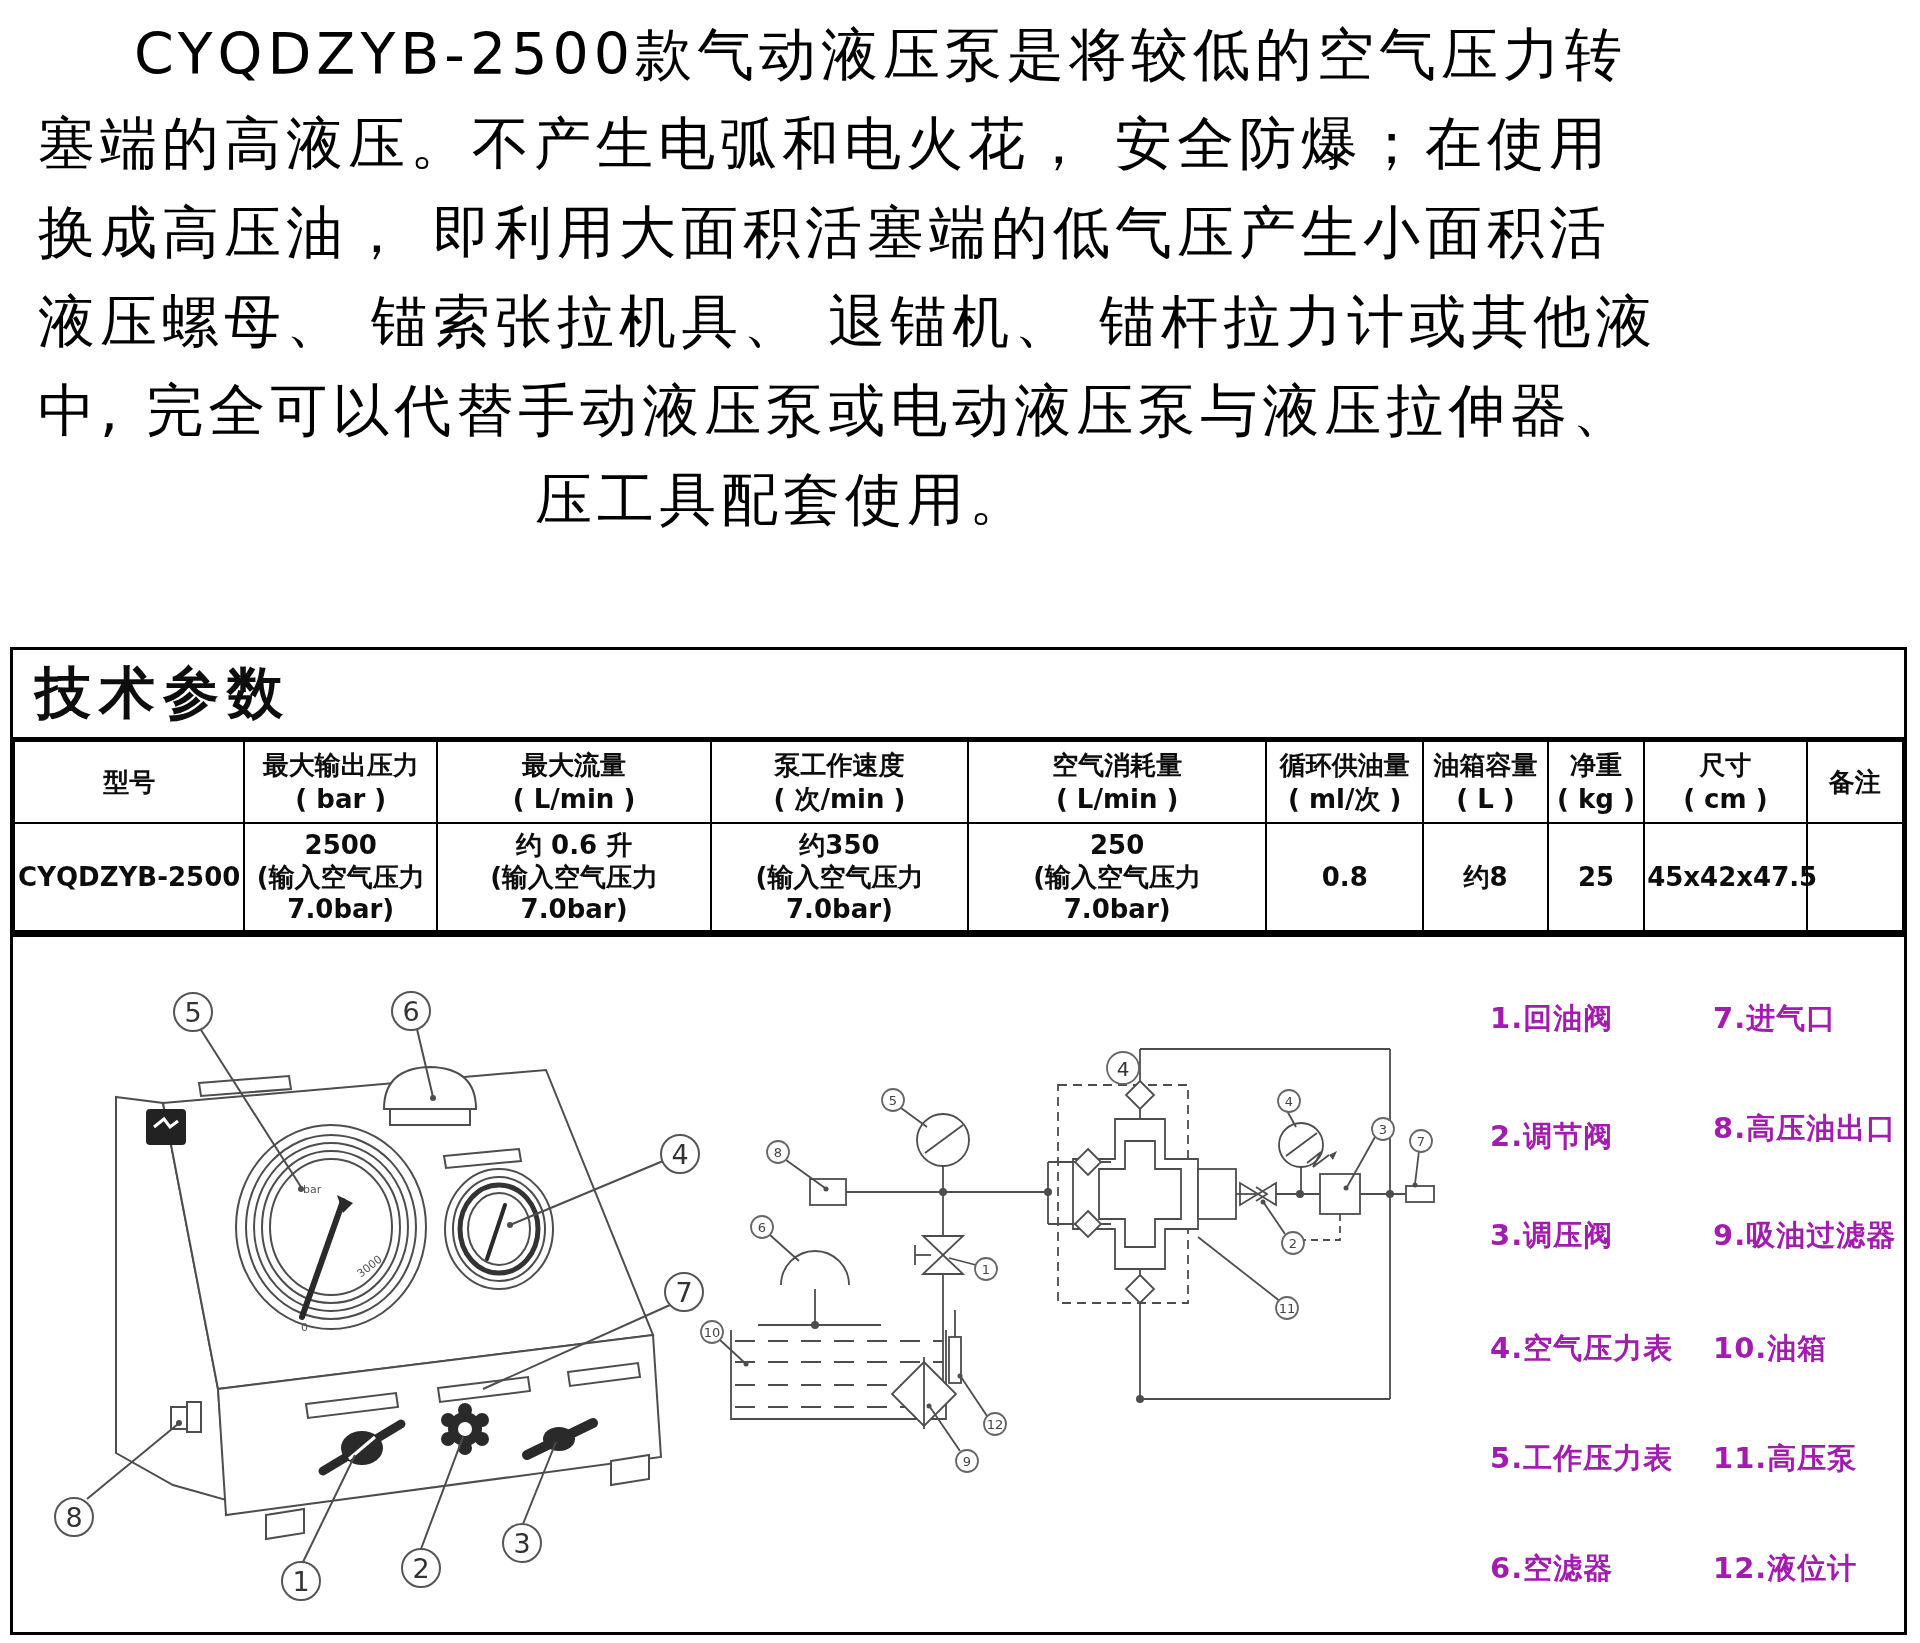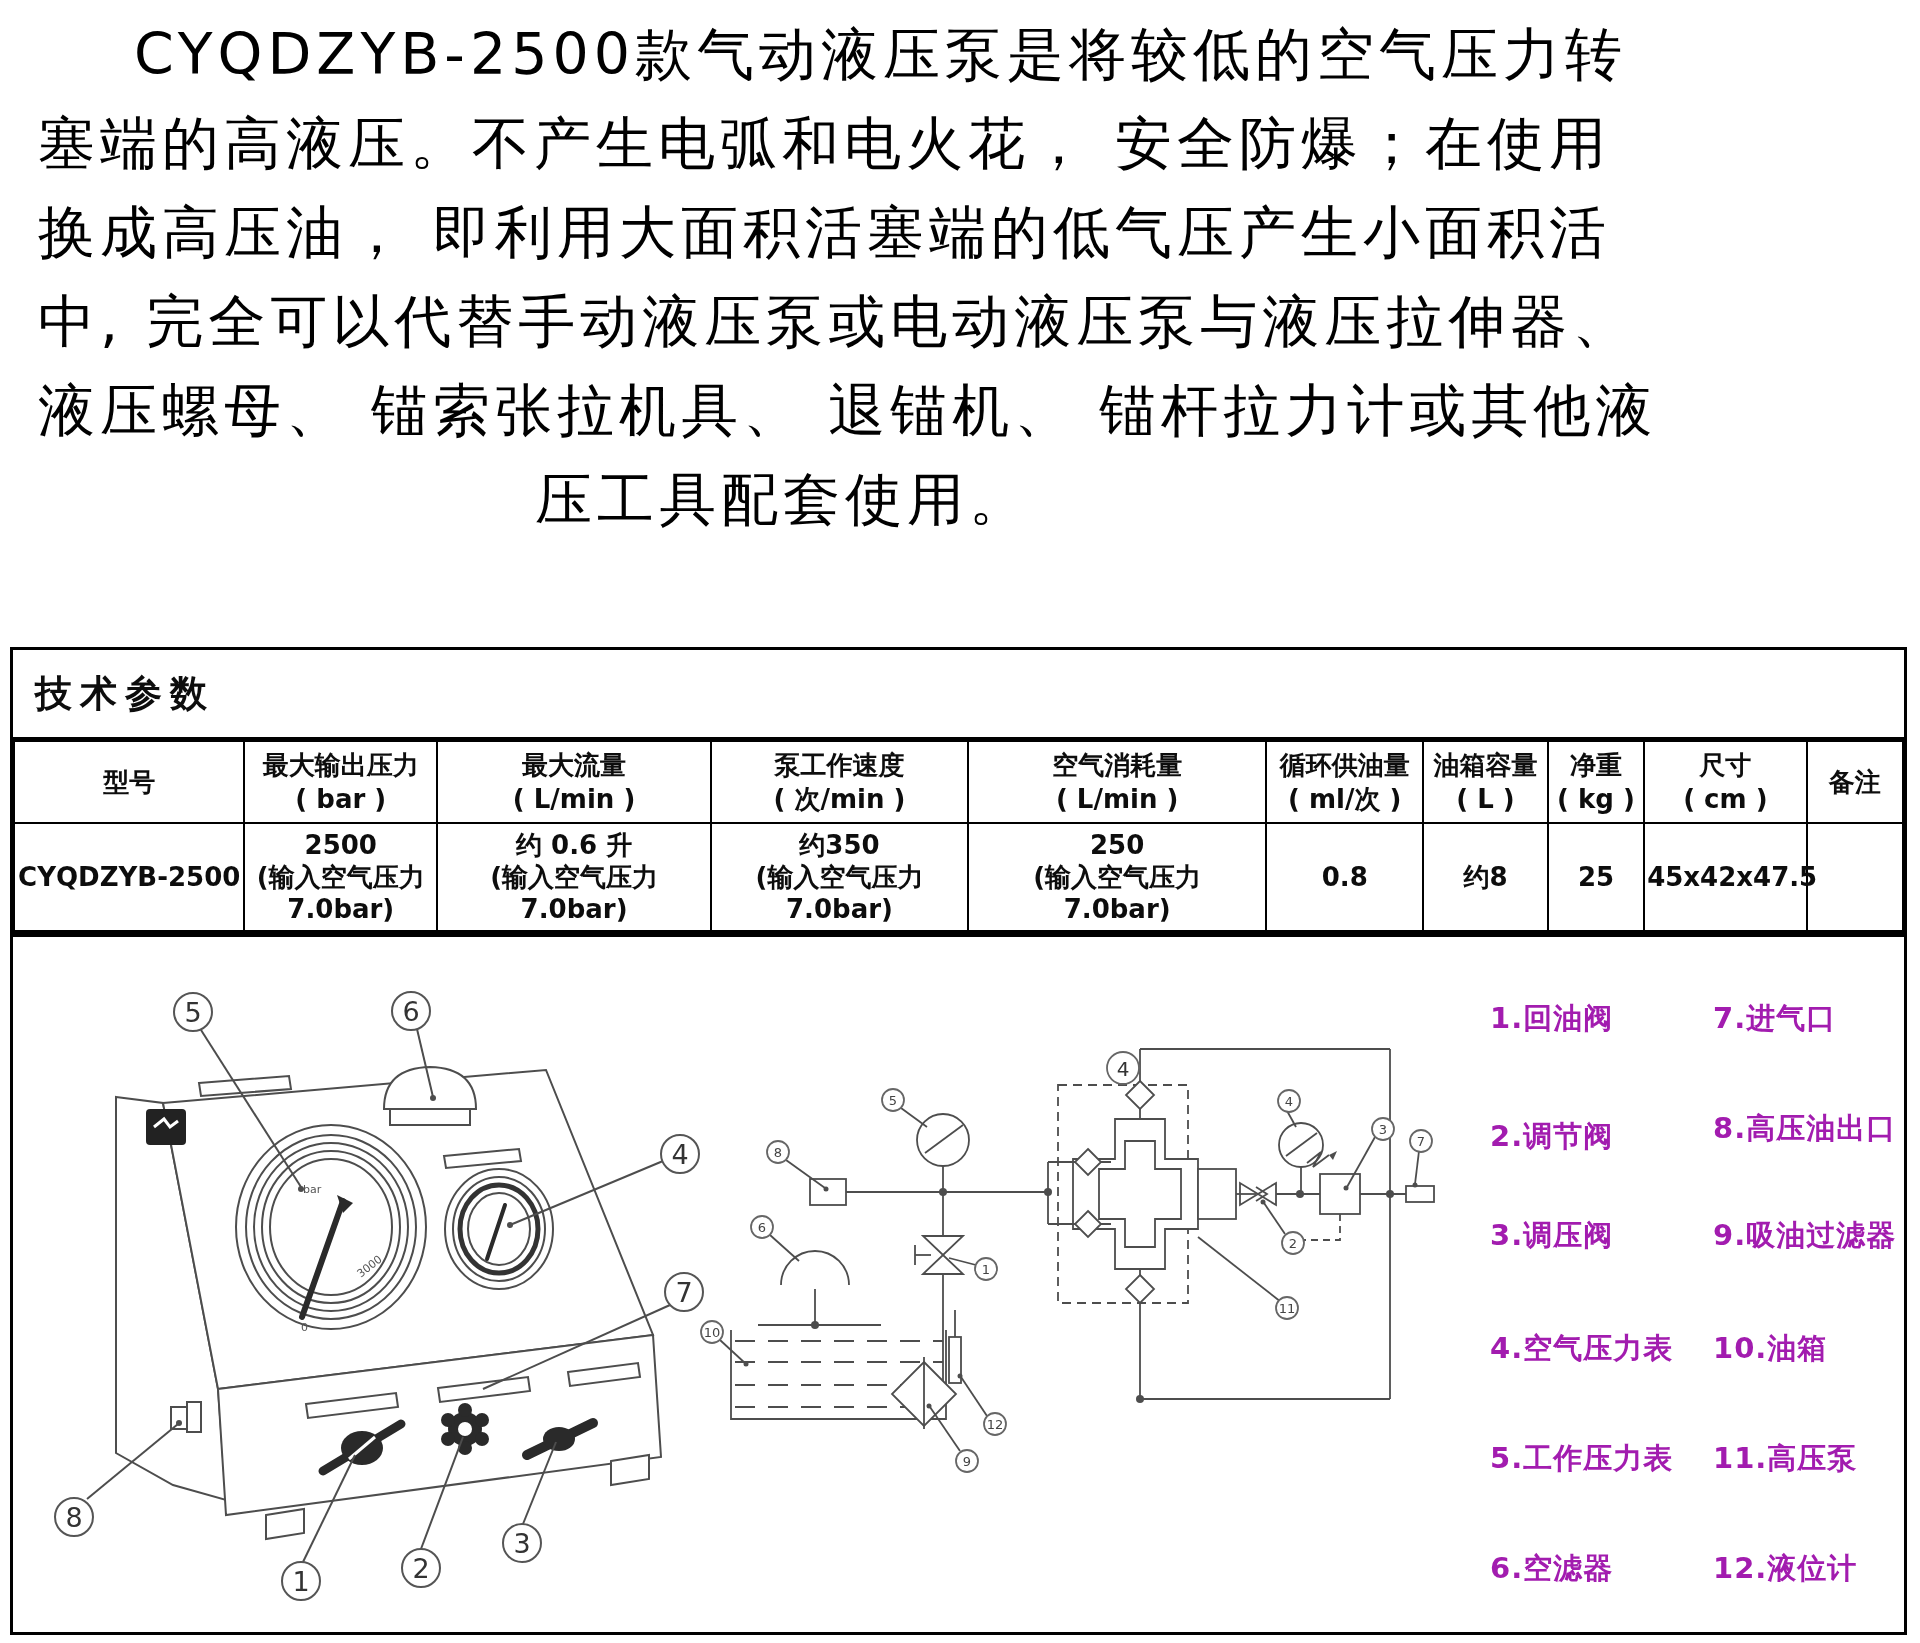--- a/index.html
+++ b/index.html
@@ -2,42 +2,42 @@
 <html><head>
 <meta charset="utf-8">
 <style>
   html,body{margin:0;padding:0;background:#ffffff;}
   body{width:1920px;height:1643px;position:relative;font-family:"DejaVu Sans",sans-serif;color:#0d0d0d;overflow:hidden;}
   .intro{position:absolute;left:38px;top:10px;width:1490px;}
   .intro-line{font-size:57px;line-height:89px;font-weight:400;letter-spacing:5px;white-space:nowrap;color:#000000;text-align:center;}
   .intro-line:first-child{padding-left:96px;}
   .frame{position:absolute;left:10px;top:647px;width:1897px;height:988px;border:3px solid #000;box-sizing:border-box;background:#fff;}
   .section-header{height:90px;border-bottom:3px solid #000;display:flex;align-items:center;padding-left:22px;box-sizing:border-box;}
-  .section-title{font-size:37px;font-weight:700;letter-spacing:8px;}
+  .section-title{font-size:56px;font-weight:700;letter-spacing:8px;}
   table.spec{width:100%;border-collapse:collapse;table-layout:fixed;border-bottom:7px solid #000;}
   table.spec th, table.spec td{border:2px solid #000;text-align:center;vertical-align:middle;padding:2px 2px;font-weight:700;}
   table.spec th{font-size:26px;line-height:34px;height:76px;}
   table.spec td{font-size:26px;line-height:32px;height:102px;}
   .cellline{display:block;}
   .diagram{position:relative;width:1891px;height:700px;}
   .legend-item{position:absolute;font-size:29px;font-weight:700;letter-spacing:1px;white-space:nowrap;color:#a21caf;}
   svg text{font-family:"DejaVu Sans",sans-serif;}
   .co-big{font-size:27px;fill:#333;}
   .co-small{font-size:13px;fill:#444;}
   .gauge-label{font-size:11px;fill:#555;}
 </style>
 </head>
 <body>
 
 <div class="intro" id="intro">
     <div class="intro-line">CYQDZYB-2500款气动液压泵是将较低的空气压力转</div>
     <div class="intro-line">塞端的高液压。不产生电弧和电火花， 安全防爆；在使用</div>
     <div class="intro-line">换成高压油， 即利用大面积活塞端的低气压产生小面积活</div>
+    <div class="intro-line">液压螺母、 锚索张拉机具、 退锚机、 锚杆拉力计或其他液</div>
     <div class="intro-line">中, 完全可以代替手动液压泵或电动液压泵与液压拉伸器、</div>
-    <div class="intro-line">液压螺母、 锚索张拉机具、 退锚机、 锚杆拉力计或其他液</div>
     <div class="intro-line">压工具配套使用。</div>
   </div>
 
 <div class="frame">
   <div class="section-header">
     <span class="section-title">技术参数</span>
   </div>
 
   <table class="spec">
     <colgroup>

